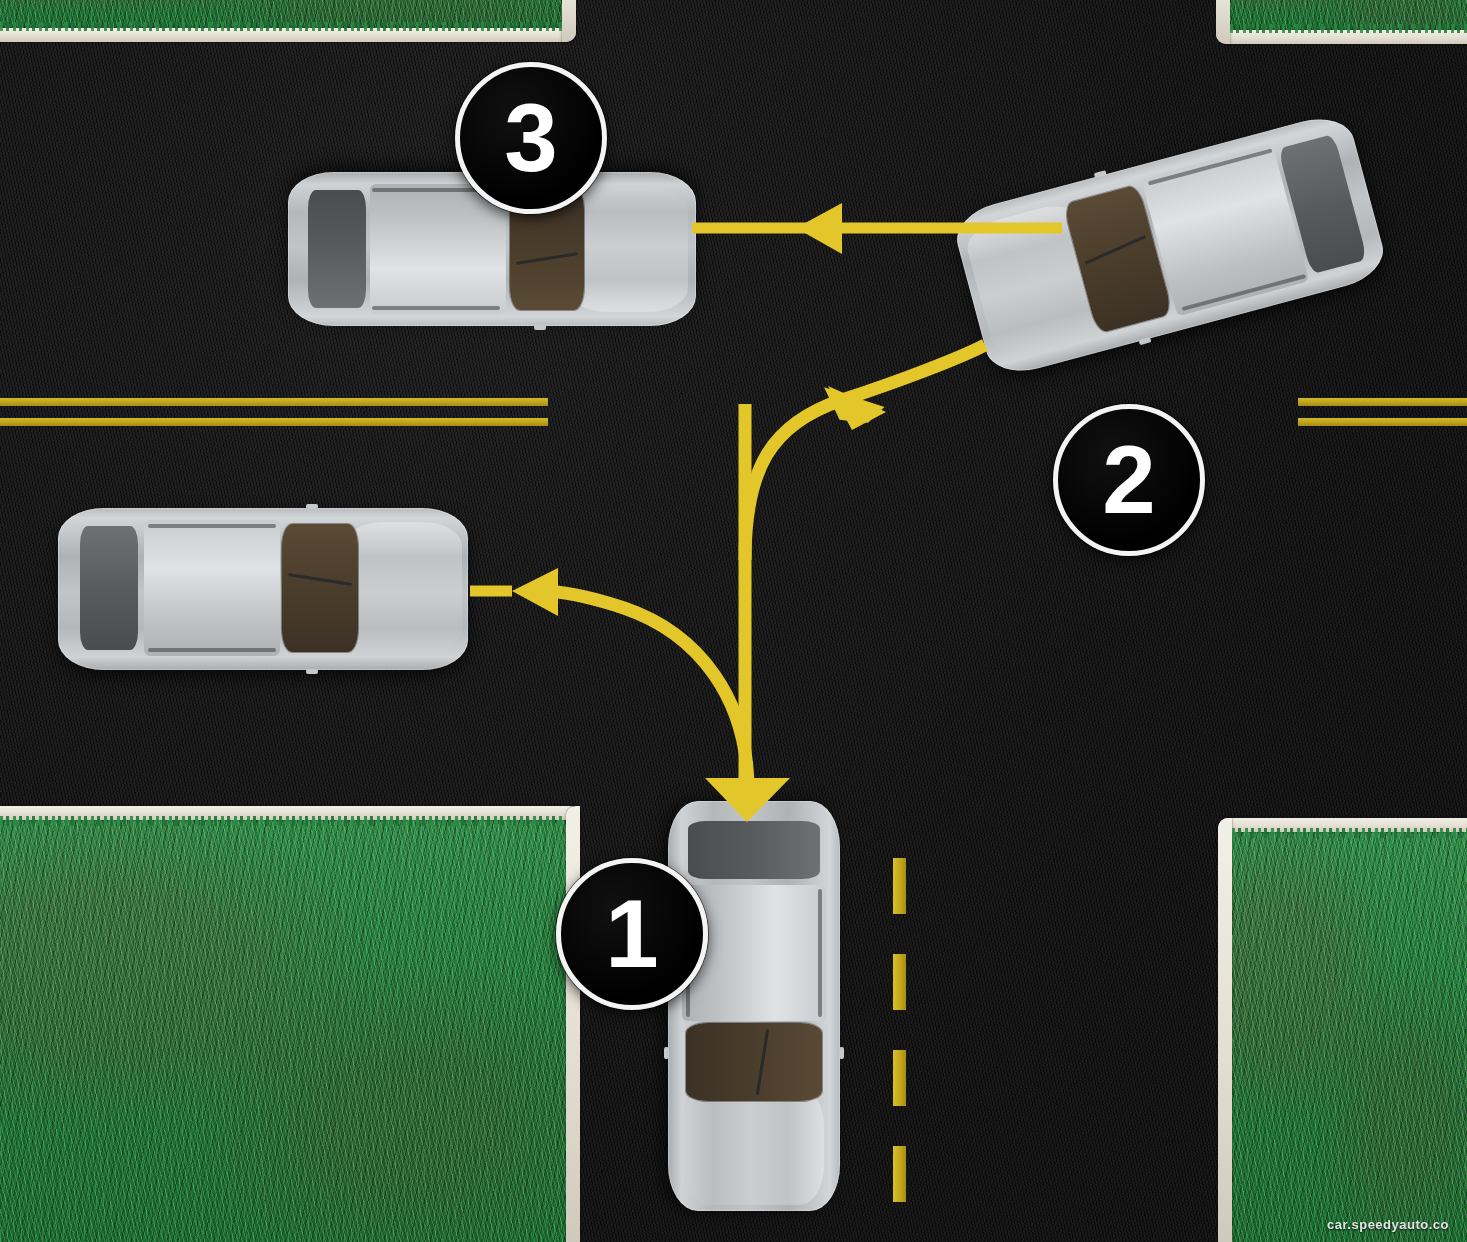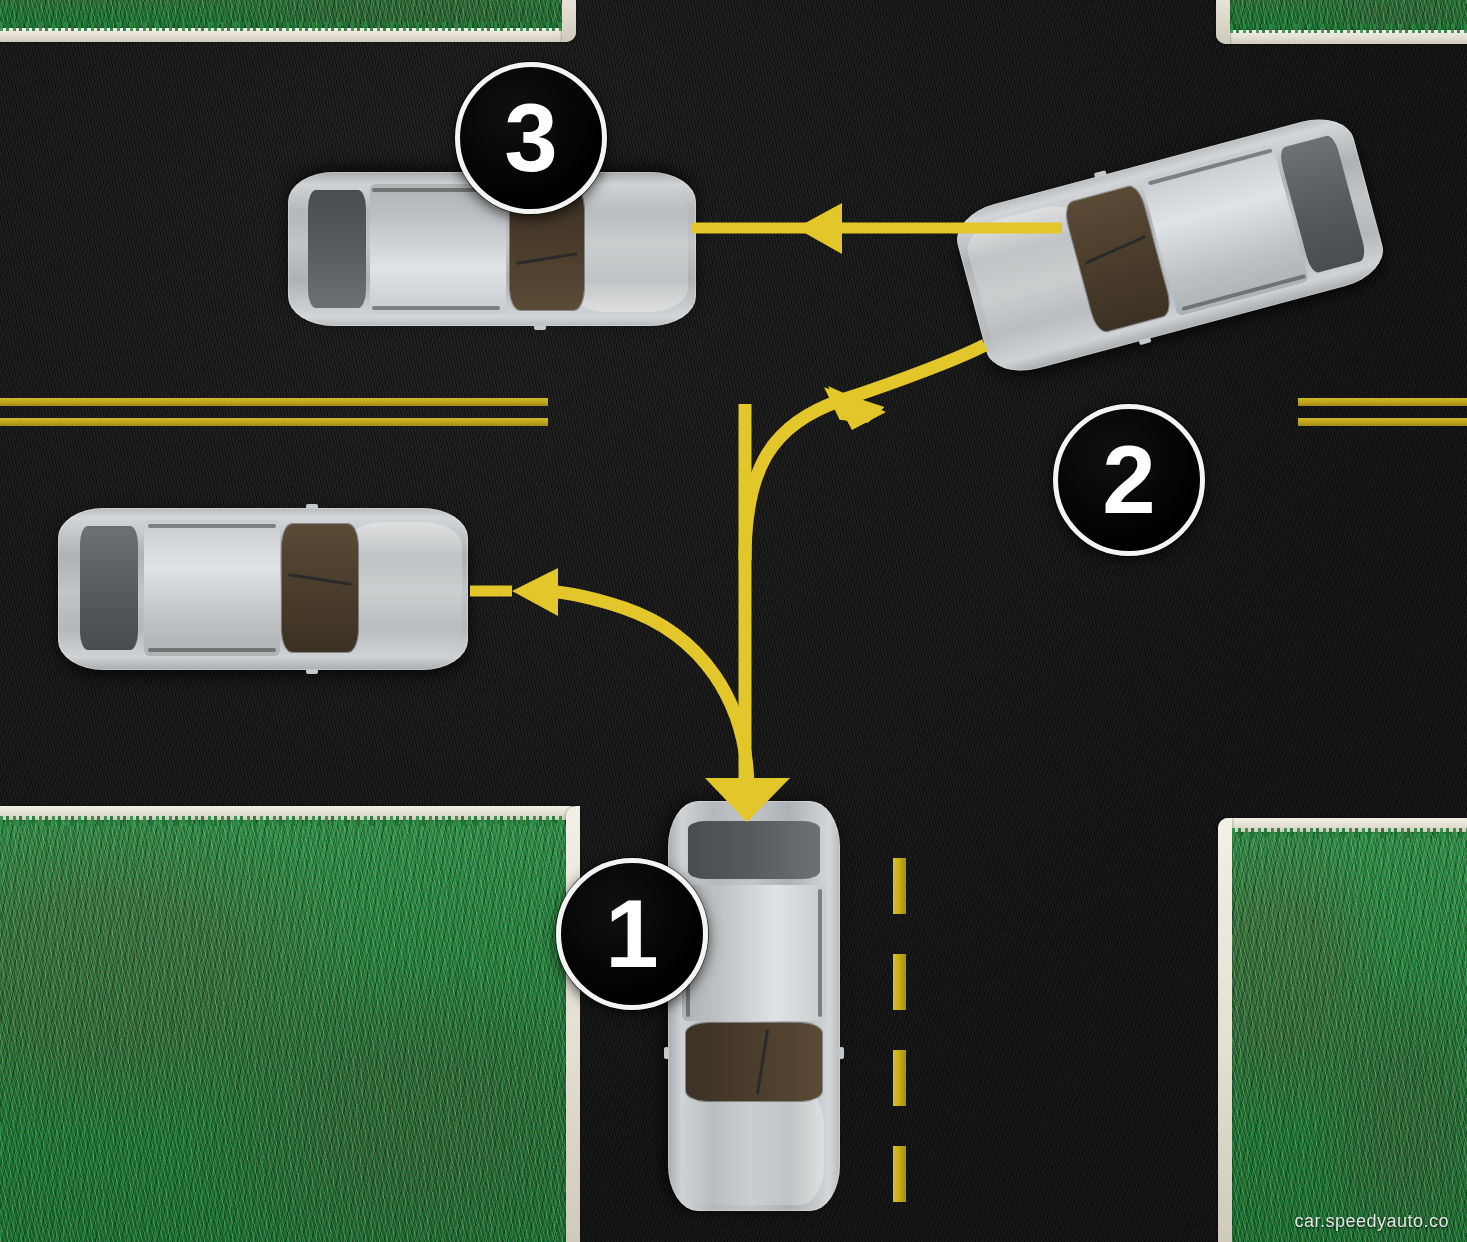--- a/index.html
+++ b/index.html
@@ -161,24 +161,25 @@
     line-height: 1;
     user-select: none;
   }
 
   
   .watermark {
     position: absolute;
     right: 18px;
     bottom: 10px;
     color: rgba(255,255,255,0.88);
-    font-size: 18px;
+    font-size: 13px;
     letter-spacing: 0.5px;
     font-family: "Liberation Sans", sans-serif;
     text-shadow: 0 1px 2px rgba(0,0,0,0.8);
+    font-weight: bold;
   }
 </style>
 </head>
 <body>
 
 <div id="scene">
 
   <div class="asphalt"></div>
 
   <div class="yline" style="left:0; top:398px; width:548px;"></div>

